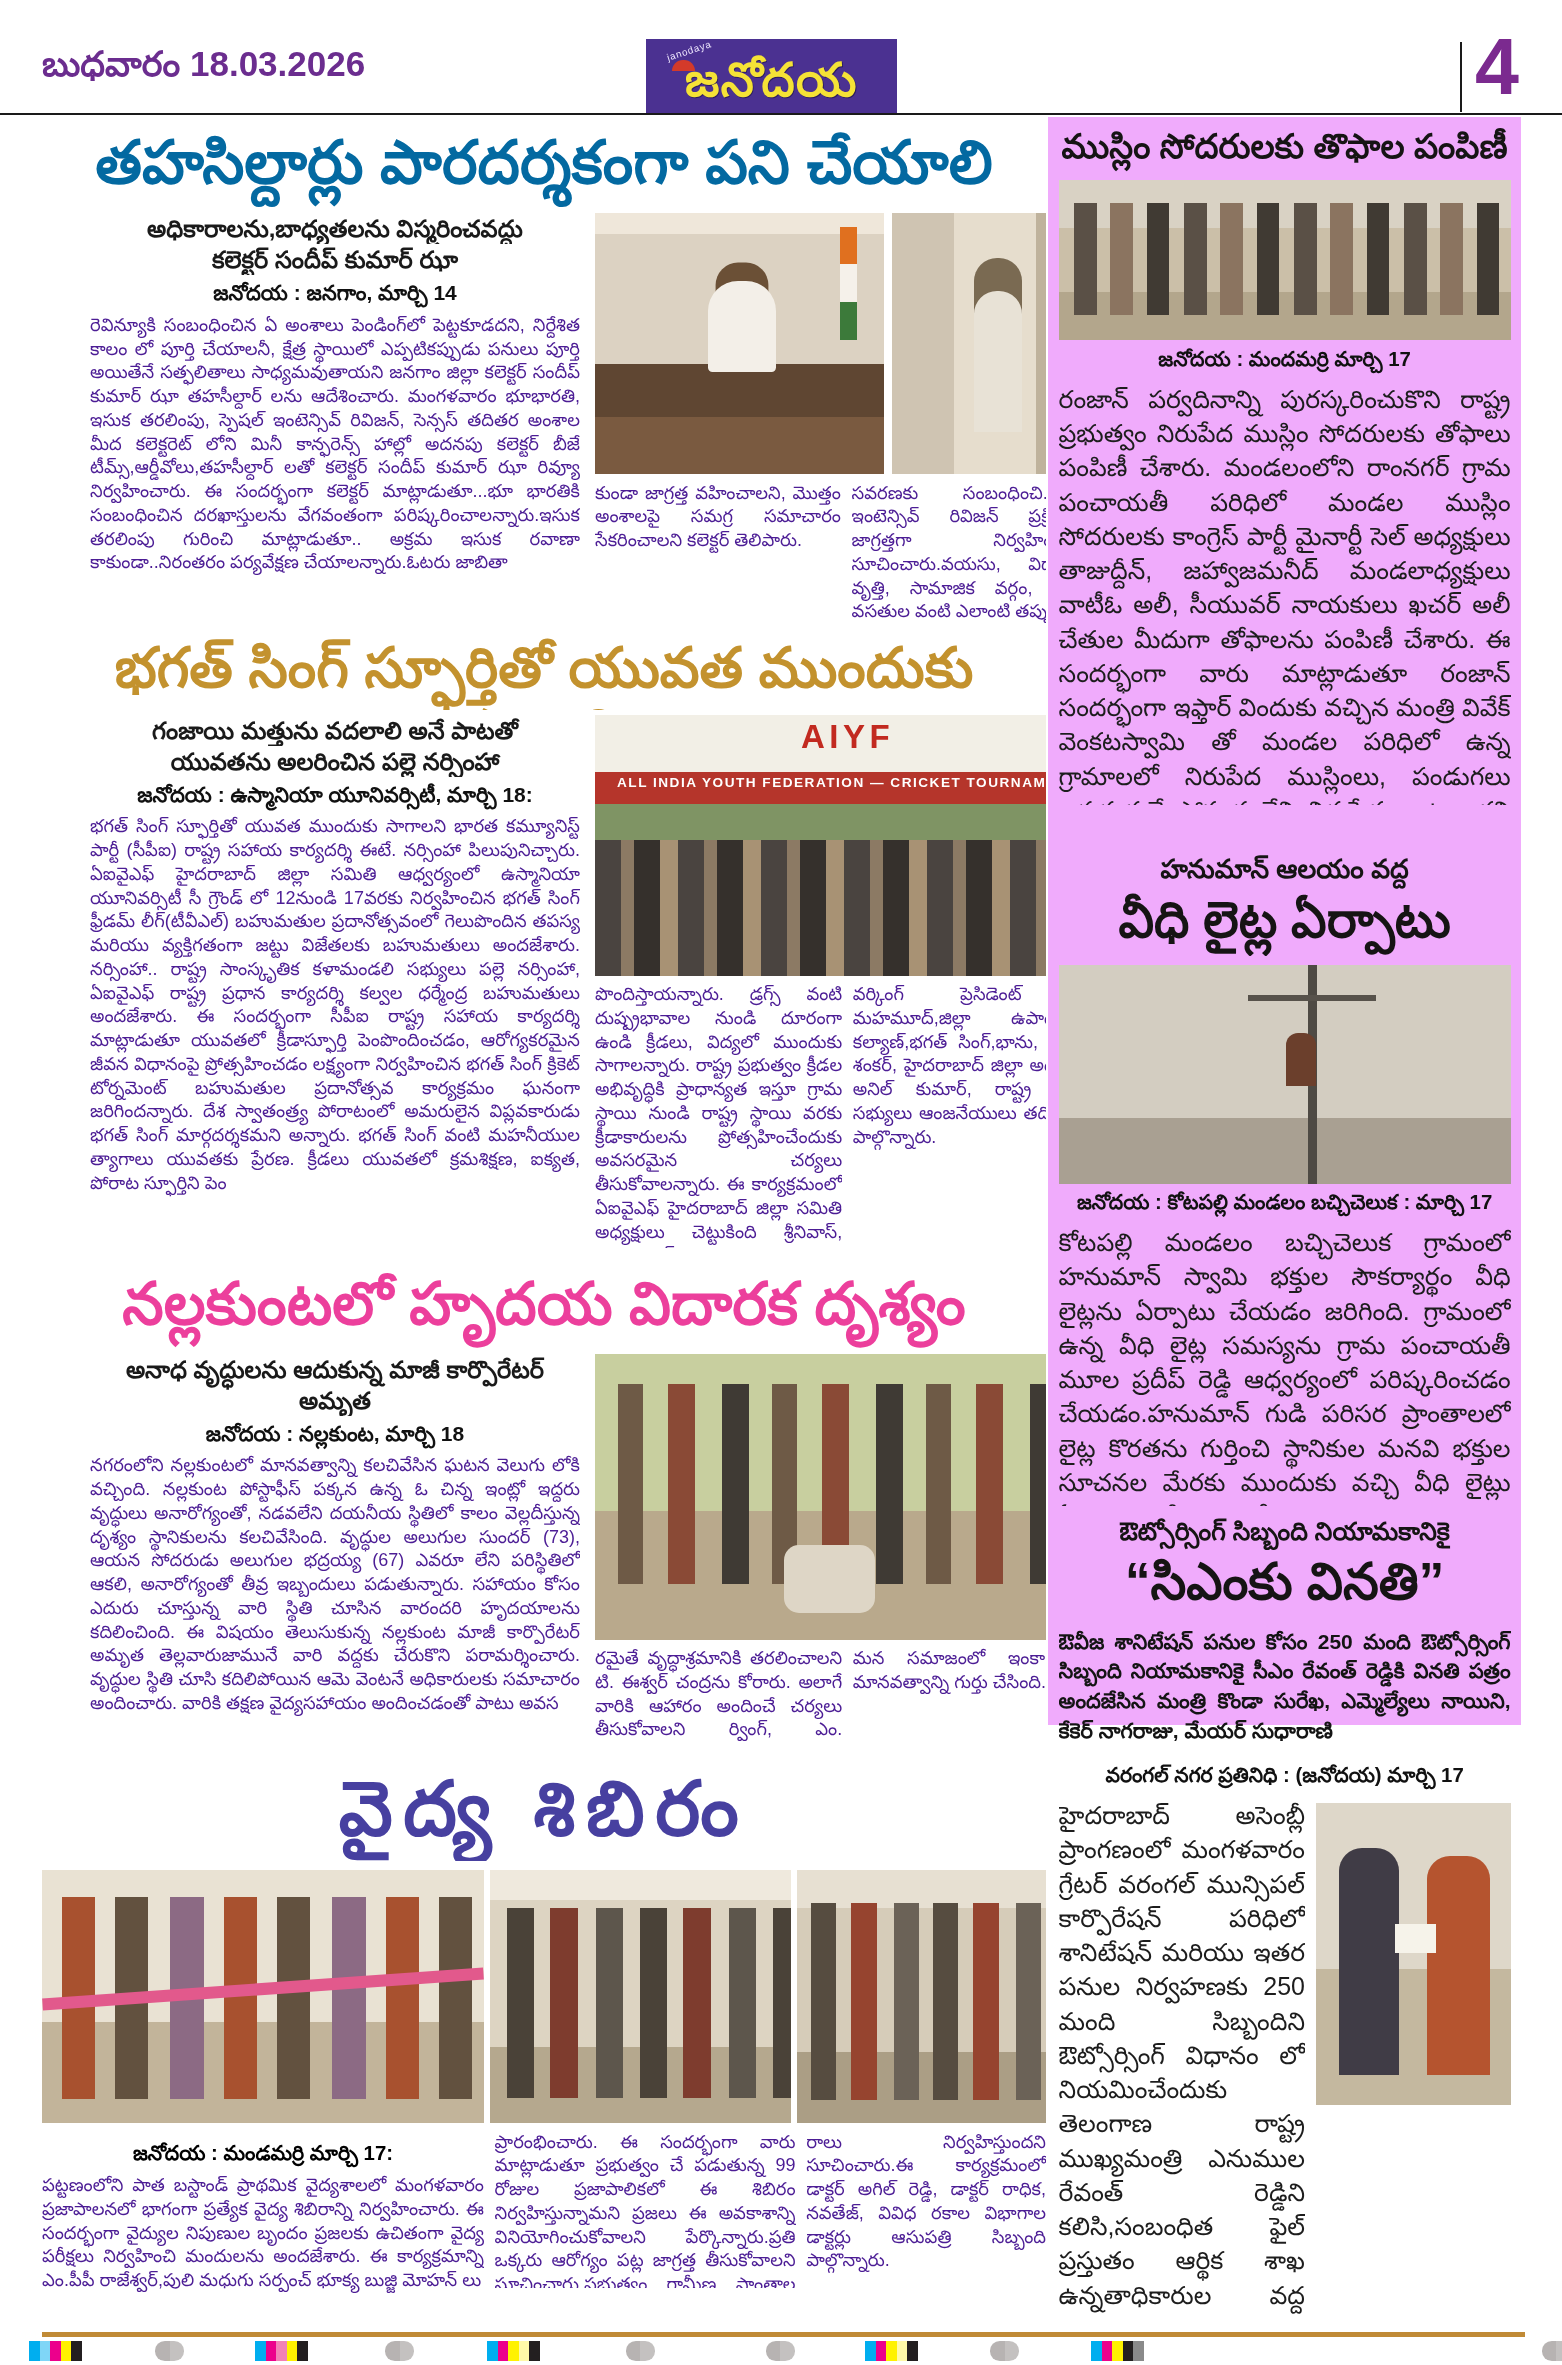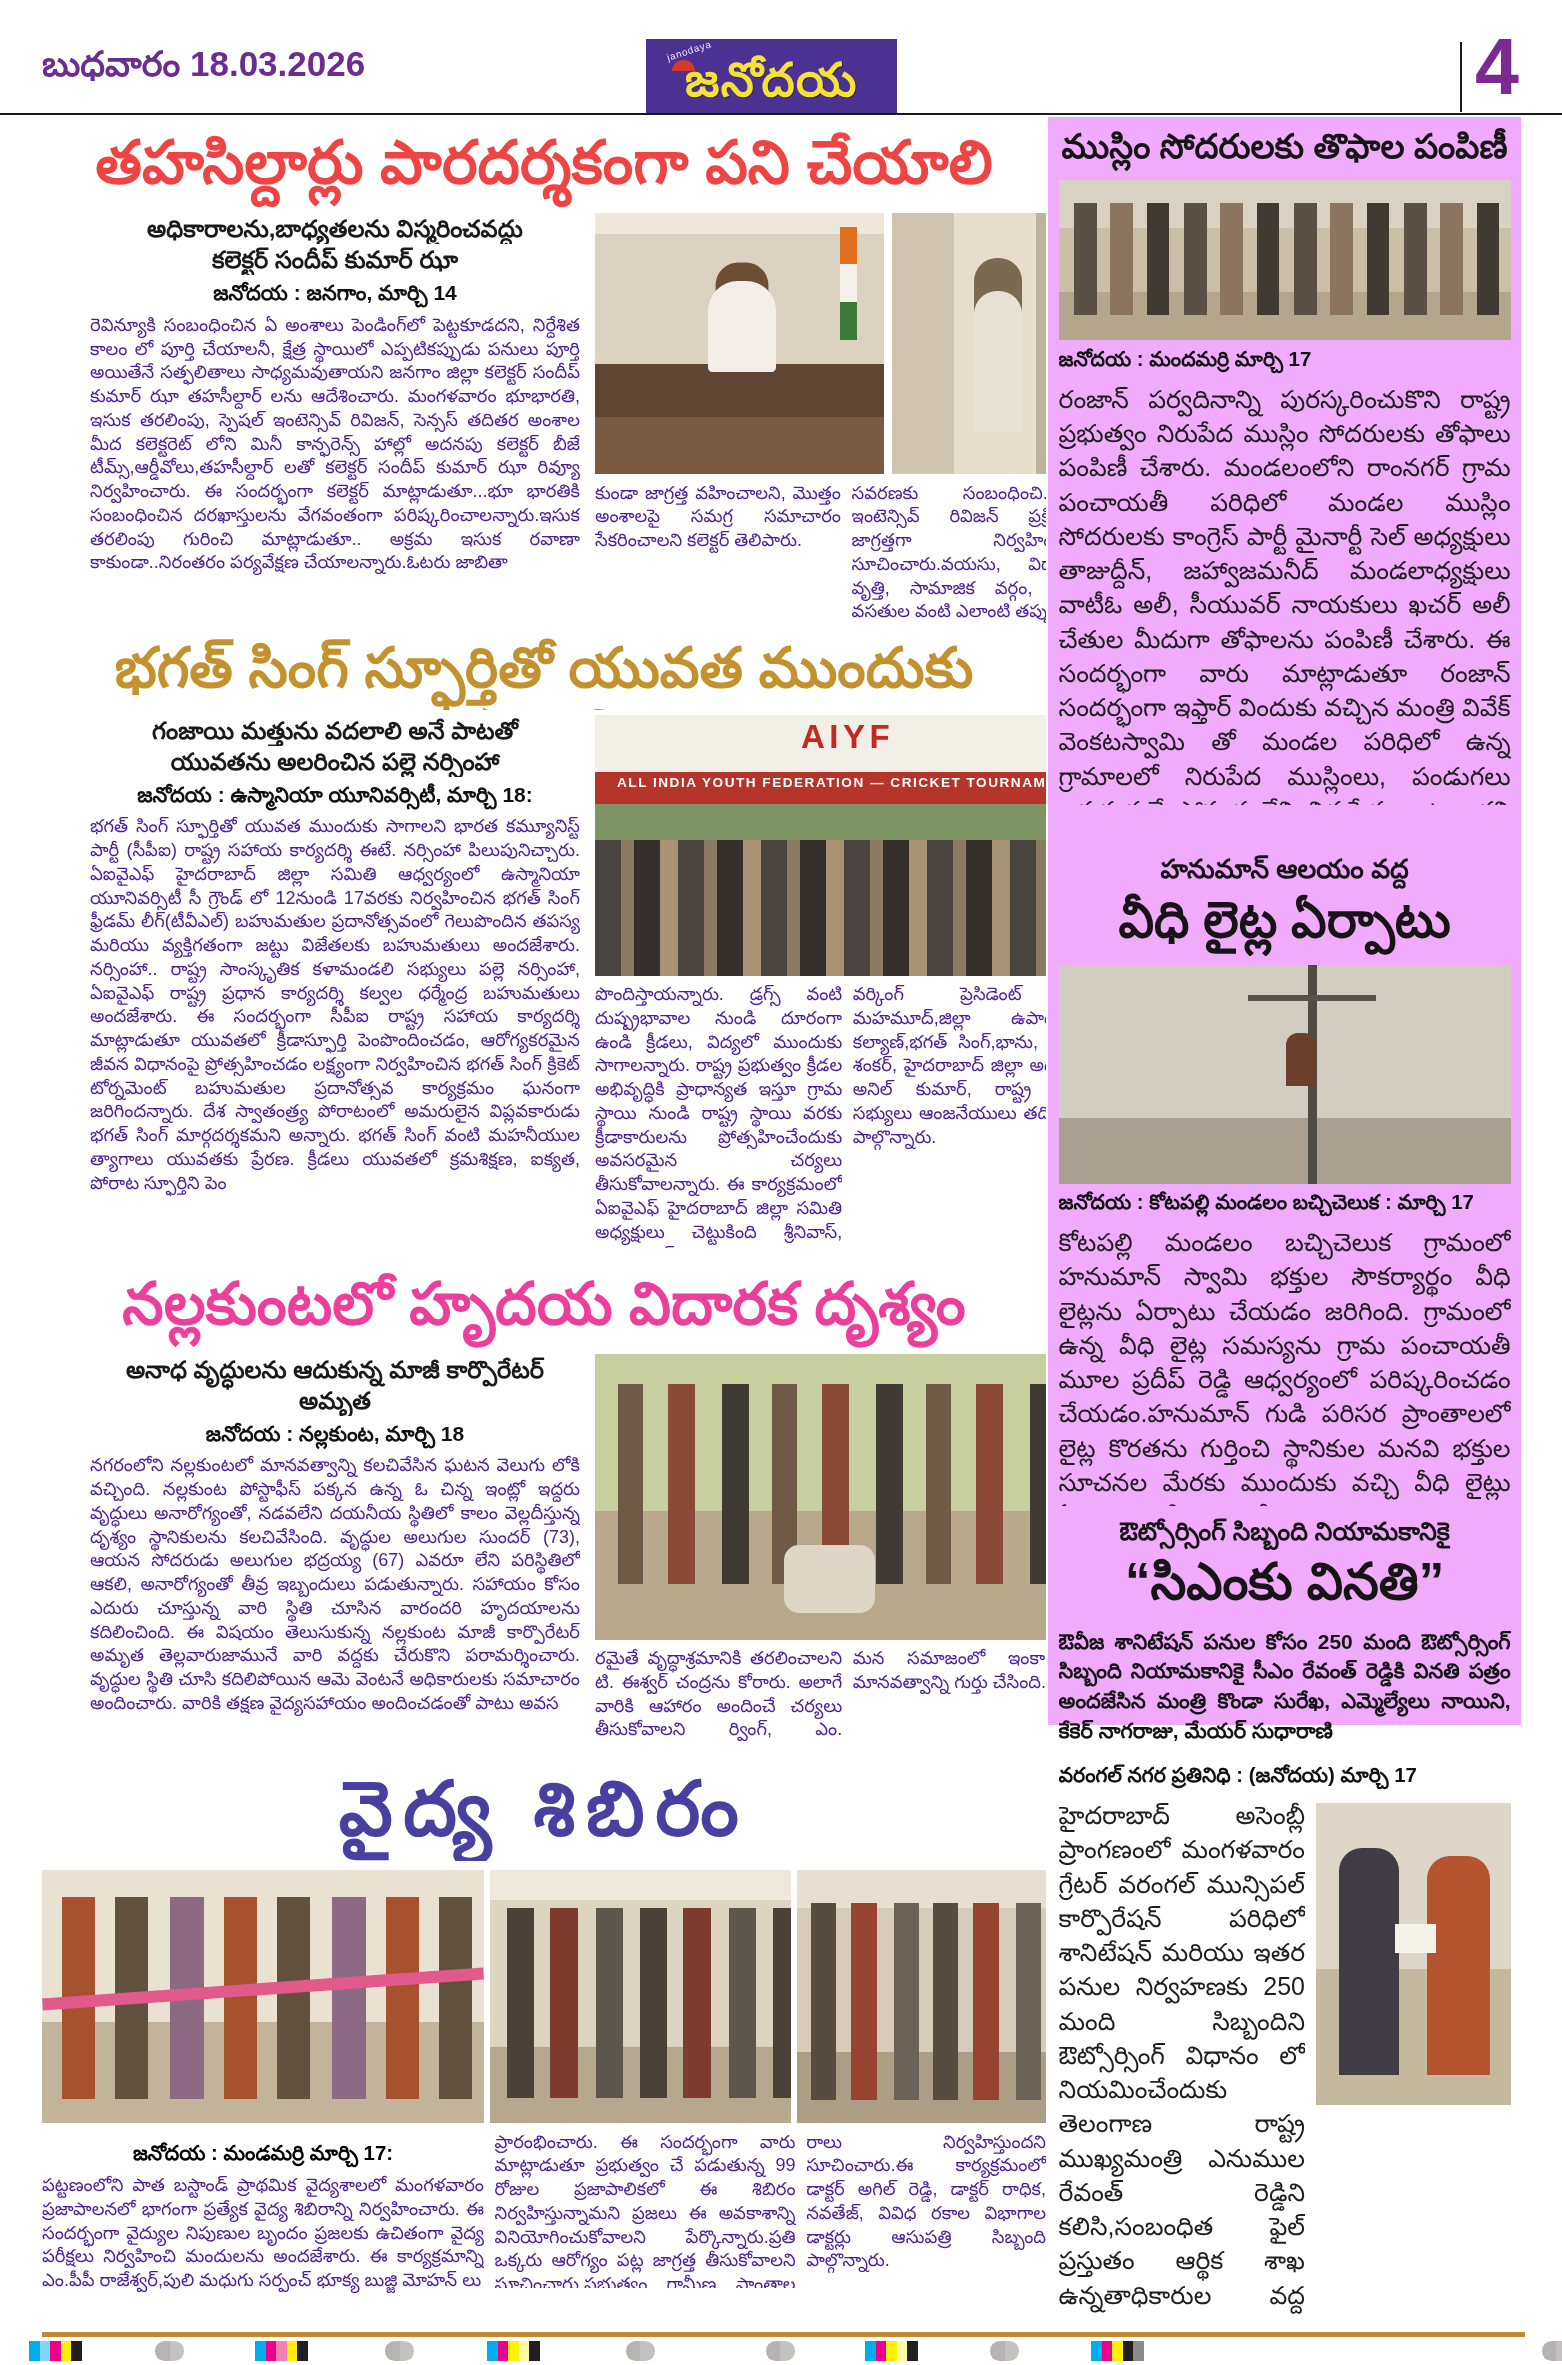--- a/index.html
+++ b/index.html
@@ -18,21 +18,21 @@
 
   
   main { position:absolute; left:42px; top:125px; width:1004px; height:2207px; }
   section.article { position:absolute; left:0; width:1004px; overflow:hidden; }
   .a1 { top:4.5px;    height:505px; }
   .a2 { top:512px;  height:633px; }
   .a3 { top:1147px; height:493px; }
   .a4 { top:1642px; height:565px; }
 
   h1.hl { text-align:center; font-weight:bold; line-height:1.1; overflow:hidden; }
-  .a1 h1.hl { font-size:60px; color:#ef4444; height:79px; }
+  .a1 h1.hl { font-size:60px; color:#0369a1; height:79px; }
   .a2 h1.hl { font-size:56px; color:#c3922e; height:73px; }
   .a3 h1.hl { font-size:59px; color:#ec3f9c; height:77px; }
   .a4 h1.hl { font-size:76px; color:#4740a0; height:94px; letter-spacing:10.6px; }
 
   .art-row { display:flex; gap:15px; margin-top:4.5px;margin-left:48px; }
   .left-col { width:490px; flex:0 0 490px; }
   .right-part { flex:1; }
   .kicker { text-align:center; font-weight:bold; color:#1a1a1a; font-size:24px; line-height:1.3; overflow:hidden; }
   .dateline { text-align:center; font-weight:bold; color:#111; font-size:21px; line-height:1.4; margin:3px 0 6px; }
   .bodytext { text-align:justify; color:#4c1d95; font-size:18px; line-height:1.32; overflow:hidden; }
@@ -102,21 +102,21 @@
   .rblock { position:absolute; left:10.6px; width:452px; overflow:hidden; }
   .r1 { top:10.6px;   height:718px; }
   .r2 { top:737px;  height:655px; }
   .r3 { top:1400px; height:803px; }
   .r-headline { text-align:center; font-weight:bold; color:#161414; line-height:1.1; overflow:hidden; }
   .r1 .r-headline { font-size:34px; height:45px; }
   .r2 .r-kicker { text-align:center; font-weight:bold; font-size:26.5px; color:#161414; }
   .r2 .r-headline { font-size:50px; height:63px; margin-top:1.5px; }
   .r3 .r-kicker { text-align:center; font-weight:bold; font-size:25px; color:#161414; }
   .r3 .r-headline { font-size:51px; height:67px; margin-top:1.5px; }
-  .r-dateline { text-align:left; font-weight:bold; font-size:20.4px; color:#111; margin:7.6px 0 6px; }
+  .r-dateline { text-align:center; font-weight:bold; font-size:20.4px; color:#111; margin:7.6px 0 6px; }
   .r-body { text-align:justify; font-size:25px; line-height:1.37; color:#1d1d1d; overflow:hidden; }
   .r1 .photo { margin-top:7.6px; }
   .r1 .r-body { height:423px; }
   .r2 .photo { margin-top:9px; }
   .r2 .r-body { height:281px; }
   .r3 .r-intro { text-align:justify; font-weight:bold; font-size:21px; line-height:1.42; color:#141414; margin-top:6px; height:130px; overflow:hidden; }
   .r3 .r-body { height:529px; }
 
   
   .bottom-rule { position:absolute; left:42px; top:2332px; width:1483px; height:4.5px; background:#c08a36; }

